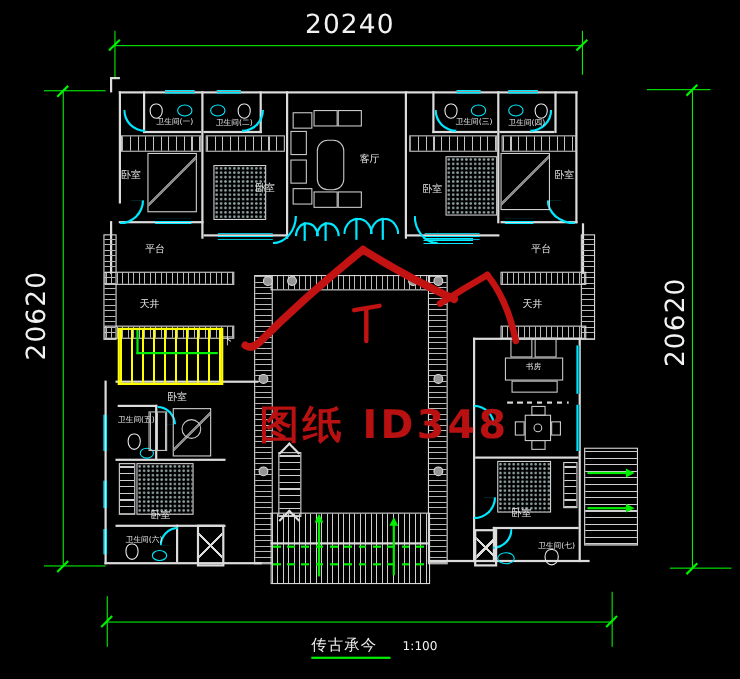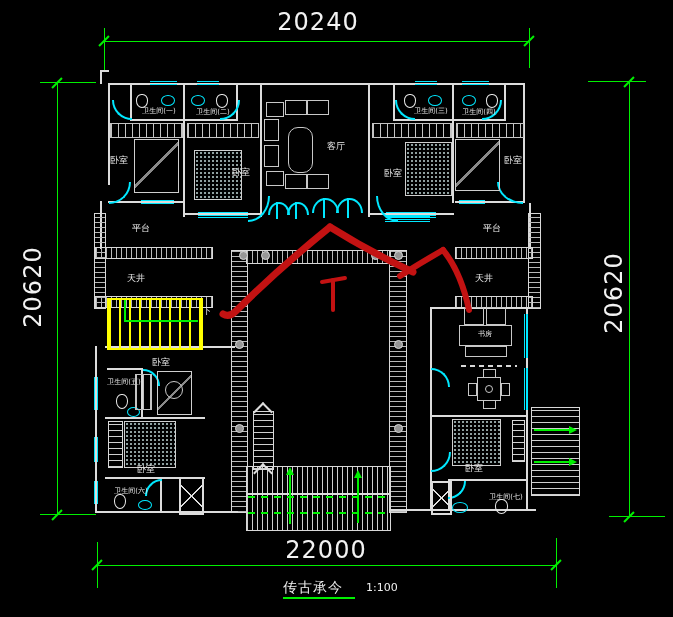--- a/index.html
+++ b/index.html
@@ -49,21 +49,20 @@
 
 <div id="canvas">
 
   <div class="hdim" style="left:318px;top:10px;">20240</div>
   <div class="gl" style="left:104px;top:41px;width:425px;height:1px;"></div>
   <div class="tick" style="left:97px;top:40px;"></div>
   <div class="tick" style="left:522px;top:40px;"></div>
   <div class="gl" style="left:104px;top:28px;width:1px;height:44px;"></div>
   <div class="gl" style="left:529px;top:28px;width:1px;height:40px;"></div>
 
-  <div class="hdim" style="left:326px;top:538px;">22000</div>
   <div class="gl" style="left:97px;top:565px;width:459px;height:1px;"></div>
   <div class="tick" style="left:90px;top:564px;"></div>
   <div class="tick" style="left:549px;top:564px;"></div>
   <div class="gl" style="left:97px;top:542px;width:1px;height:46px;"></div>
   <div class="gl" style="left:556px;top:538px;width:1px;height:50px;"></div>
 
   <div class="vdim" style="left:33px;top:287px;">20620</div>
   <div class="gl" style="left:57px;top:83px;width:1px;height:432px;"></div>
   <div class="tick" style="left:50px;top:82px;"></div>
   <div class="tick" style="left:50px;top:514px;"></div>
@@ -276,18 +275,19 @@
   <svg class="a" style="left:215px;top:216px;" width="265" height="115" viewBox="0 0 265 115">
     <g fill="none" stroke="#c31212" stroke-linecap="round">
       <path stroke-width="7" d="M8 98 Q14 102 21 95 Q62 54 115 11"></path>
       <path stroke-width="7" d="M115 11 Q155 36 198 56"></path>
       <path stroke-width="6" d="M228 34 Q207 46 185 60"></path>
       <path stroke-width="6" d="M228 34 Q246 56 254 94"></path>
       <path stroke-width="4" d="M118 64 L118 94"></path>
       <path stroke-width="4" d="M107 66 L130 62"></path>
     </g>
   </svg>
+  <div class="wm2">图纸 ID348</div>
 
   <div class="ttl" style="left:283px;top:580px;">传古承今</div>
   <div class="scl" style="left:366px;top:582px;">1:100</div>
   <div class="gl" style="left:283px;top:597px;width:72px;height:2px;"></div>
 
 </div>
 
 </body></html>

